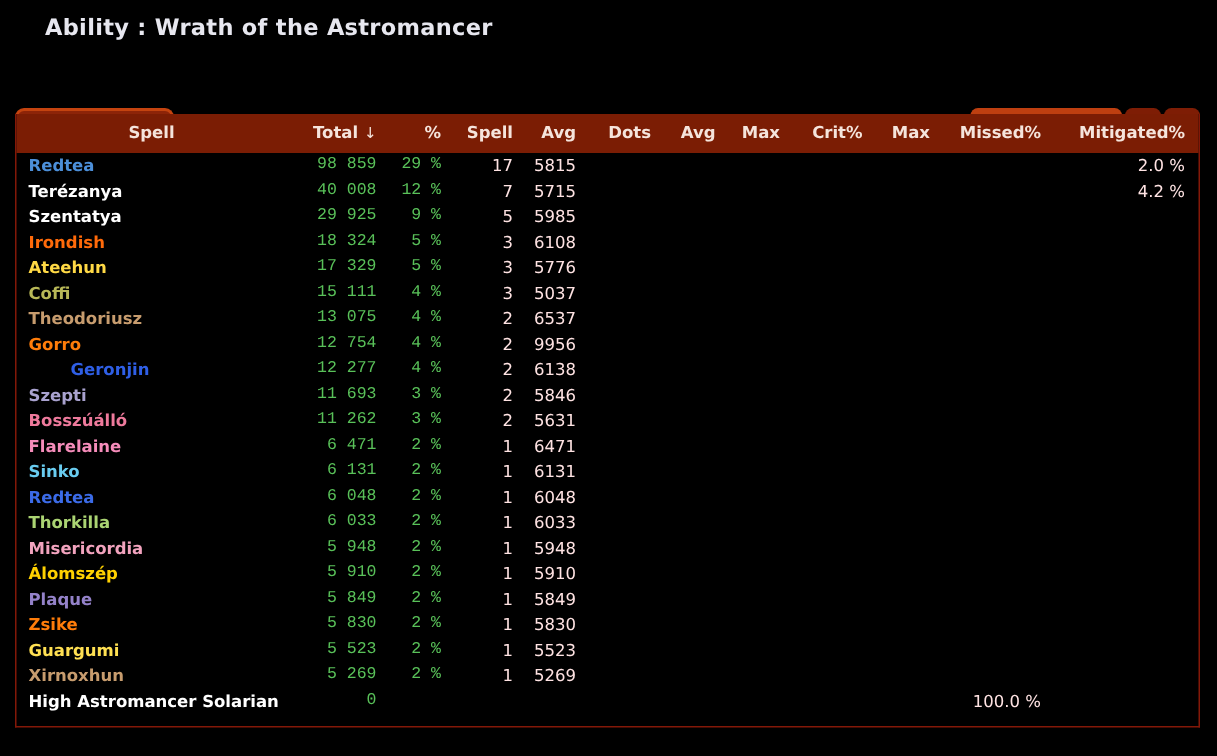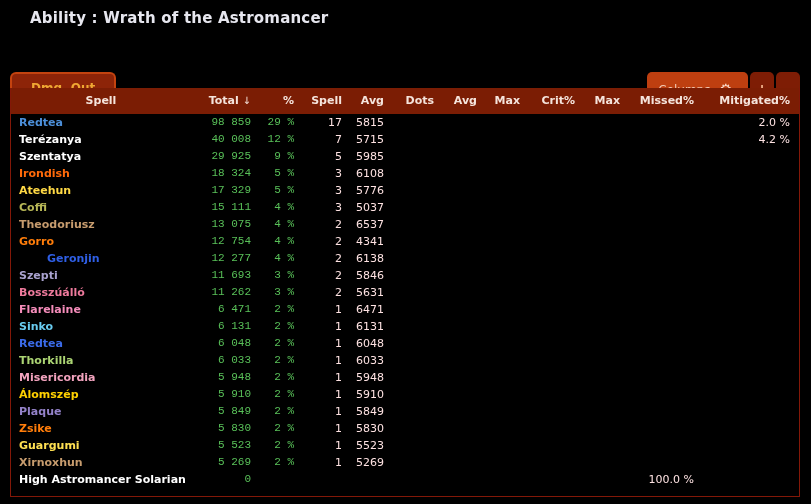--- a/index.html
+++ b/index.html
@@ -34,21 +34,21 @@
   .gears { color: #F8D8C8; line-height: 1; white-space: nowrap; }
   .gears .g1 { font-size: 14px; }
   .gears .g2 { font-size: 10px; margin-left: -4px; vertical-align: -2px; display: inline-block; }
   .sq-btn {
     width: 24px; background: #7E1D05; border: none; border-radius: 5px;
     color: #F0B089; font-size: 15px; font-weight: bold; cursor: pointer;
     font-family: inherit; line-height: 26px;
   }
   
   .datatable {
-    position: absolute; top: 88px; left: 10px; width: 790px; height: 409px;
+    position: absolute; top: 76px; left: 10px; width: 790px; height: 409px;
     border: 1px solid #831808; border-top: none; background: #000;
   }
   .thead, .tr {
     display: grid;
     grid-template-columns: 180px 64px 43px 48px 42px 50px 43px 43px 55px 45px 74px 101px;
   }
   .thead {
     background: #7B1D04; height: 26px; line-height: 26px;
     color: #F5E4DC; font-size: 11px; font-weight: bold;
   }
@@ -195,21 +195,21 @@
     <div class="td light"></div>
     <div class="td light"></div>
     <div class="td light"></div>
     <div class="td light mitig"></div>
   </div>
       <div class="tr">
     <div class="td spell" style="color: rgb(255, 125, 10);">Gorro</div>
     <div class="td green">12 754</div>
     <div class="td green">4 %</div>
     <div class="td light">2</div>
-    <div class="td light">4341</div>
+    <div class="td light">9956</div>
     <div class="td light"></div>
     <div class="td light"></div>
     <div class="td light"></div>
     <div class="td light"></div>
     <div class="td light"></div>
     <div class="td light"></div>
     <div class="td light mitig"></div>
   </div>
       <div class="tr">
     <div class="td spell" style="color: rgb(47, 95, 230); margin-left: 28px;">Geronjin</div>

